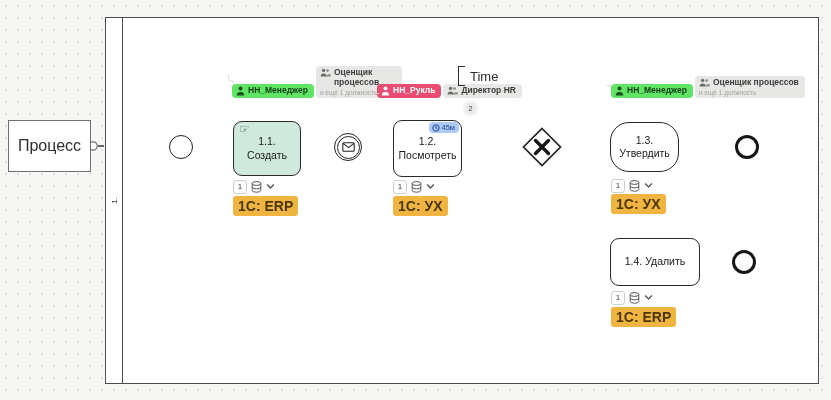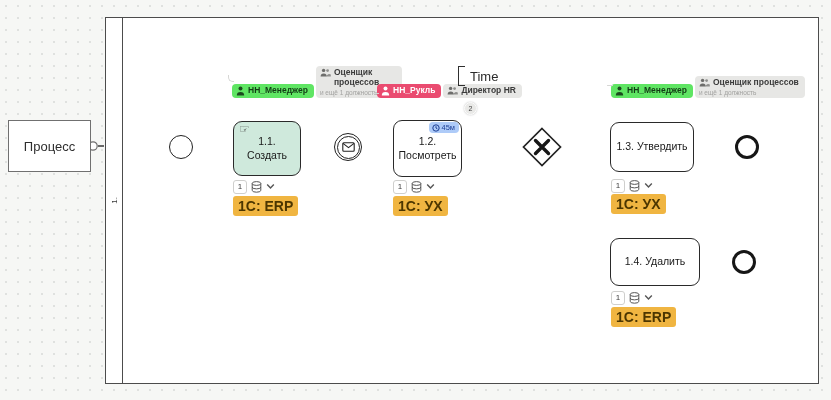--- a/index.html
+++ b/index.html
@@ -9,36 +9,36 @@
     background-color:#f6f7f5;
     background-image:radial-gradient(circle,#dfe1df 1px,transparent 1.3px);
     background-size:12px 12px;
   }
   .abs{position:absolute;box-sizing:border-box;}
   
   .pool{left:105px;top:17px;width:714px;height:367px;background:#ffffff;border:1.5px solid #4c4c4c;}
   .lane-header{left:0;top:0;width:17px;height:100%;border-right:1.4px solid #4c4c4c;display:flex;align-items:center;justify-content:center;}
   .lane-label{writing-mode:vertical-rl;transform:rotate(180deg);font-size:8px;color:#3a3a3a;}
   
-  .ext-box{left:8px;top:120px;width:83px;height:52px;background:#fff;border:1.3px solid #707070;display:flex;align-items:center;justify-content:center;font-size:13px;color:#2e2e2e;}
+  .ext-box{left:8px;top:120px;width:83px;height:52px;background:#fff;border:1.3px solid #707070;display:flex;align-items:center;justify-content:center;font-size:16px;color:#2e2e2e;}
   
   svg.wires{left:0;top:0;width:831px;height:400px;pointer-events:none;}
   
   .ev{border-radius:50%;background:#fff;}
   .ev-start{left:169px;top:135px;width:24px;height:24px;border:1.6px solid #222;}
   .ev-msg-outer{left:334px;top:133px;width:28px;height:28px;border:1.5px solid #222;display:flex;align-items:center;justify-content:center;}
   .ev-msg-inner{width:21px;height:21px;border:1.2px solid #222;border-radius:50%;display:flex;align-items:center;justify-content:center;background:#fff;}
   .ev-end{width:24px;height:24px;border:3px solid #161616;}
   .ev-end1{left:735px;top:135px;}
   .ev-end2{left:732px;top:250px;}
   
   .task{background:#fff;border:1.7px solid #2a2a2a;border-radius:9px;display:flex;align-items:center;justify-content:center;text-align:center;font-size:10.5px;color:#191919;padding:3px;line-height:1.25;}
   .task-11{left:233px;top:121px;width:68px;height:55px;background:var(--task-active-fill,#cfe9dc);}
   .task-12{left:393px;top:120px;width:69px;height:57px;}
-  .task-13{left:610px;top:122px;width:84px;height:50px;}
+  .task-13{left:610px;top:122px;width:69px;height:50px;border-radius:19px;}
   .task-14{left:610px;top:238px;width:90px;height:48px;}
   .hand-icon{position:absolute;left:5px;top:1px;font-family:"DejaVu Sans",sans-serif;font-size:12px;color:#4a4a4a;line-height:1;}
   .dur-badge{position:absolute;right:2px;top:1px;background:var(--duration-blue,#aecbf8);color:#1d3f95;font-size:7.5px;border-radius:4px;padding:1px 4px 1px 3px;display:flex;align-items:center;gap:2px;line-height:1.2;}
   
   .role-stack{display:flex;flex-direction:row;align-items:flex-end;gap:2px;}
   .role-stack::before{content:'';position:absolute;left:-4px;top:9px;height:calc(100% - 26px);width:5px;border-left:1px solid #d6d6d4;border-bottom:1px solid #d6d6d4;border-bottom-left-radius:5px;}
   .stack-11{left:232px;top:66px;}
   .stack-12{left:377px;top:84px;}
   .stack-13{left:611px;top:76px;}
   .badge{display:flex;align-items:center;gap:3px;border-radius:4px;padding:2px 6px 2px 4px;font-size:8.5px;line-height:1.15;white-space:nowrap;}

